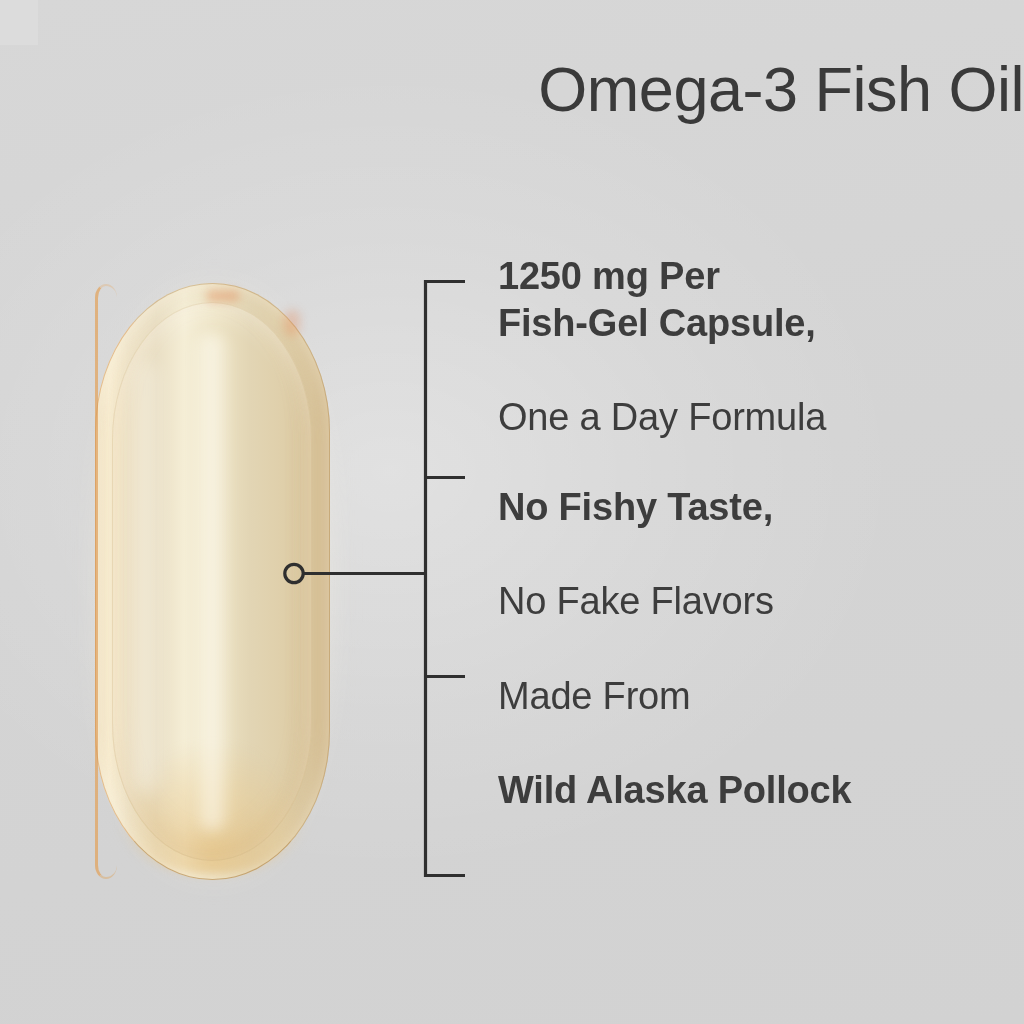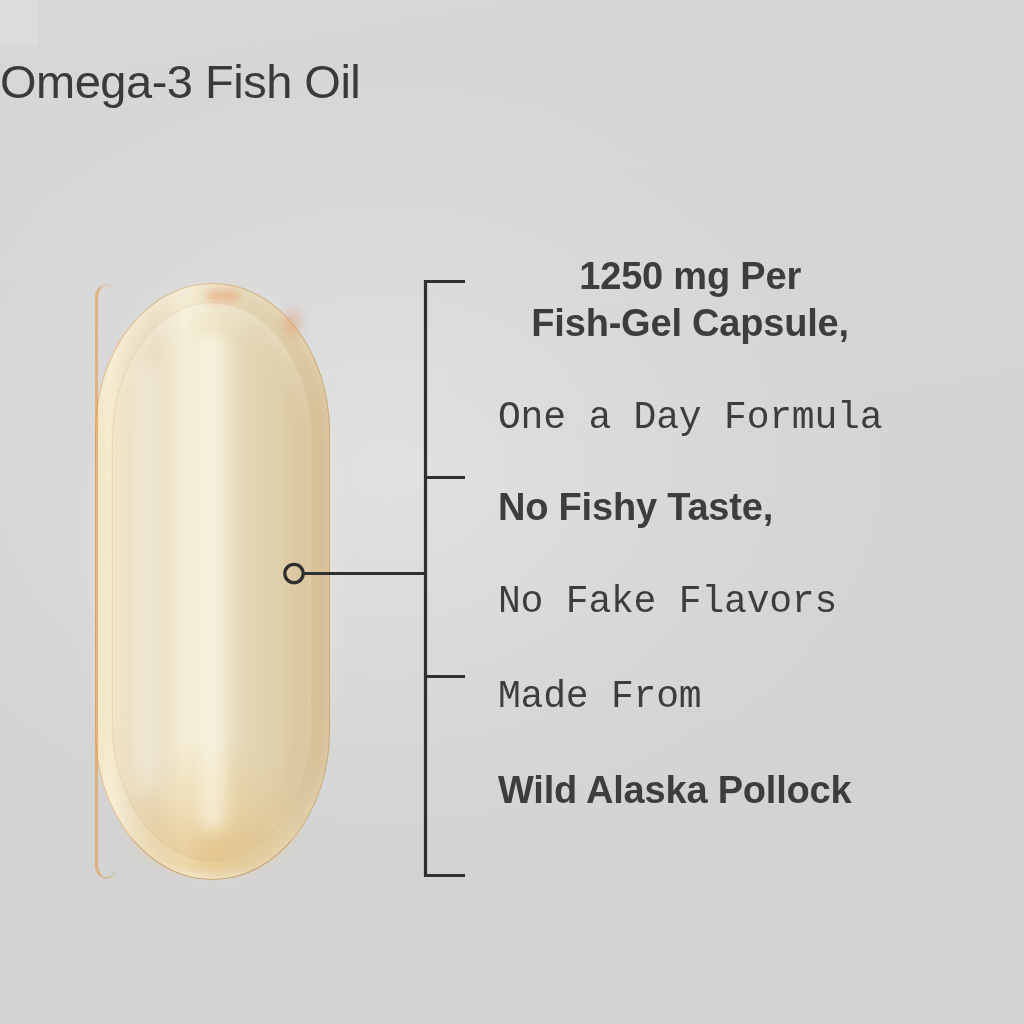--- a/index.html
+++ b/index.html
@@ -38,22 +38,22 @@
     height: 45px;
     background: #dcdcdc;
   }
 
   
   .title {
     position: absolute;
     left: 0;
     top: 58px;
     width: 1024px;
-    text-align: left;
-    font-size: 47px;
+    text-align: right;
+    font-size: 63px;
     line-height: 1;
     font-weight: 400;
     letter-spacing: -0.5px;
     color: #3a3a3a;
   }
 
   
   .capsule-wrap {
     position: absolute;
     left: 88px;
@@ -232,24 +232,23 @@
   }
 
   .callout .b {
     font-weight: 700;
     display: block;
   }
 
   .callout .r {
     font-weight: 400;
     display: block;
-    font-family: Liberation Mono, monospace;
-  }
-
-  #callout-1 { top: 206px; text-align: center; }
+  }
+
+  #callout-1 { top: 206px; }
   #callout-2 { top: 437px; }
   #callout-3 { top: 626px; }
   #callout-4 { top: 816px; }
 </style>
 </head>
 <body>
 
 <div id="canvas">
 
   <div class="bg-sheen"></div>

